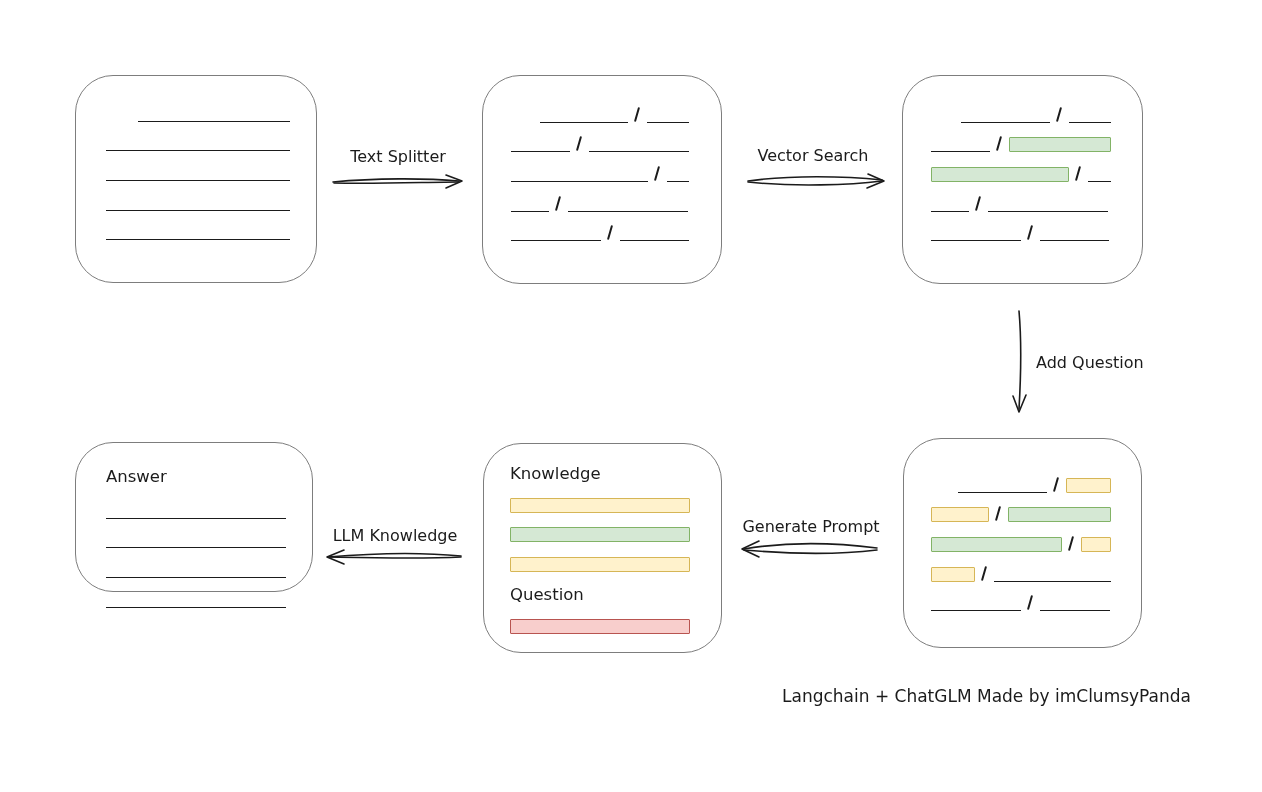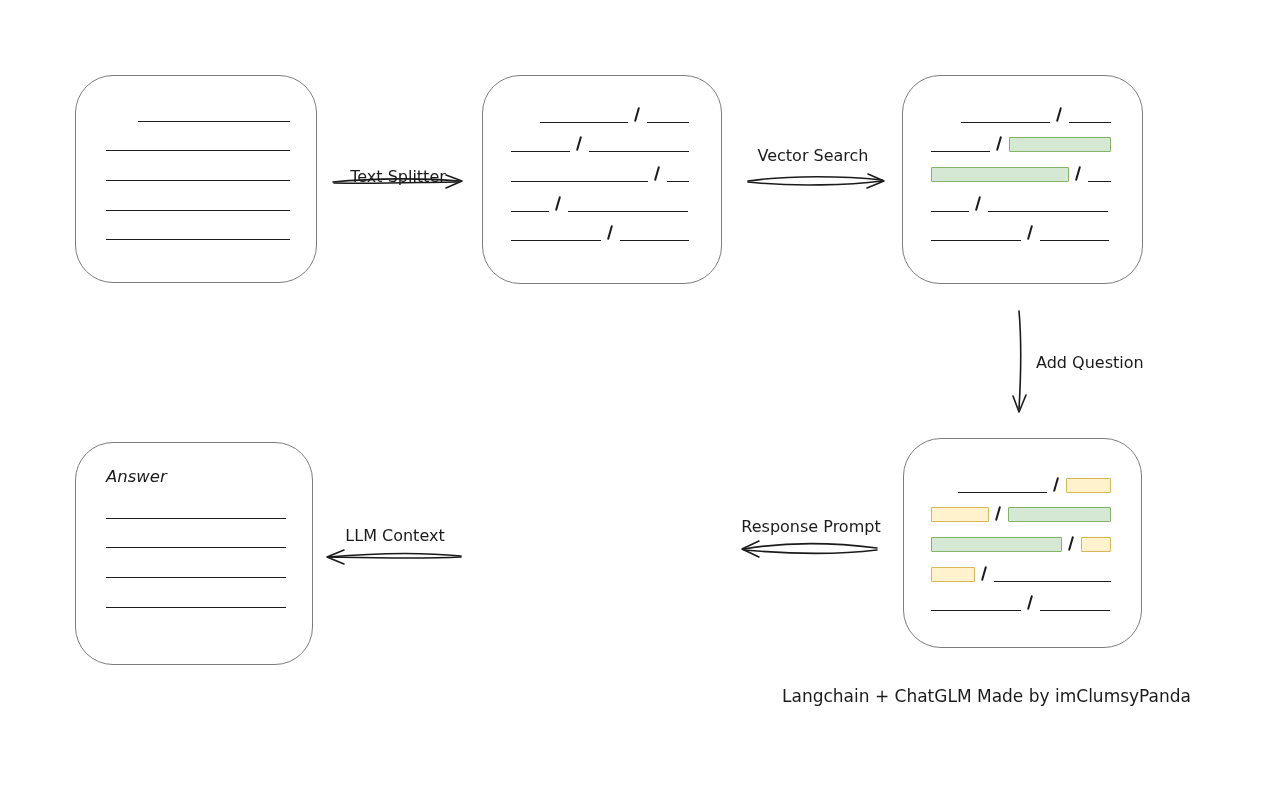--- a/index.html
+++ b/index.html
@@ -150,44 +150,66 @@
           <div class="seg-line" style="width: 118px;"></div>
         </div>
         <div class="row">
           <div class="seg-line" style="width: 90px;"></div>
           <span class="slash"></span>
           <div class="seg-line" style="width: 70px;"></div>
         </div>
       </div>
   </div>
 
-
-  <div class="box" style="left:75px;top:442px;width:238px;height:223px;font-style:italic;">
+  <div class="box" style="left:483px;top:443px;width:239px;height:210px;">
+    <div style="position:absolute;left:26px;right:31px;top:20px;">
+      <div class="box-label">Knowledge</div>
+      <div class="rows" style="position:relative;">
+          <div class="row">
+            <div class="chunk yellow flex"></div>
+          </div>
+          <div class="row">
+            <div class="chunk green flex"></div>
+          </div>
+          <div class="row">
+            <div class="chunk yellow flex"></div>
+          </div>
+        </div>
+      <div class="box-label" style="margin-top:13px;">Question</div>
+      <div class="rows" style="position:relative;">
+          <div class="row">
+            <div class="chunk red flex"></div>
+          </div>
+        </div>
+    </div>
+  </div>
+
+  <div class="box" style="left:75px;top:442px;width:238px;height:150px;">
     <div class="box-label" style="position:absolute;left:30px;top:24px;">Answer</div>
     <div class="rows" style="left:30px;right:26px;top:46px;">
         <div class="row">
           <div class="seg-line flex"></div>
         </div>
         <div class="row">
           <div class="seg-line flex"></div>
         </div>
         <div class="row">
           <div class="seg-line flex"></div>
         </div>
         <div class="row">
           <div class="seg-line flex"></div>
         </div>
       </div>
   </div>
 
-  <div class="arrow-label" style="left:333px;top:147px;width:130px;margin-top:20px;">Text Splitter</div>
+  <div class="arrow-label" style="left:333px;top:147px;width:130px;">Text Splitter</div>
   <div class="arrow-label" style="left:743px;top:146px;width:140px;">Vector Search</div>
   <div class="arrow-label" style="left:1036px;top:353px;text-align:left;">Add Question</div>
-  <div class="arrow-label" style="left:737px;top:517px;width:148px;">Response Prompt</div>
-  <div class="arrow-label" style="left:327px;top:526px;width:136px;">LLM Context</div>
+  <div class="arrow-label" style="left:737px;top:517px;width:148px;">Generate Prompt</div>
+  <div class="arrow-label" style="left:327px;top:526px;width:136px;">LLM Knowledge</div>
 
   <div class="caption" style="left:782px;top:686px;width:400px;">Langchain + ChatGLM Made by imClumsyPanda</div>
 
   <svg class="arrows-svg" width="1262" height="792" viewBox="0 0 1262 792">
     <g>
       <path d="M333 182 C375 178, 425 178, 459 181"></path>
       <path d="M334 183 C380 184, 430 182, 459 182"></path>
       <path d="M446 175 L462 181 L446 188"></path>
     </g>
     <g>

